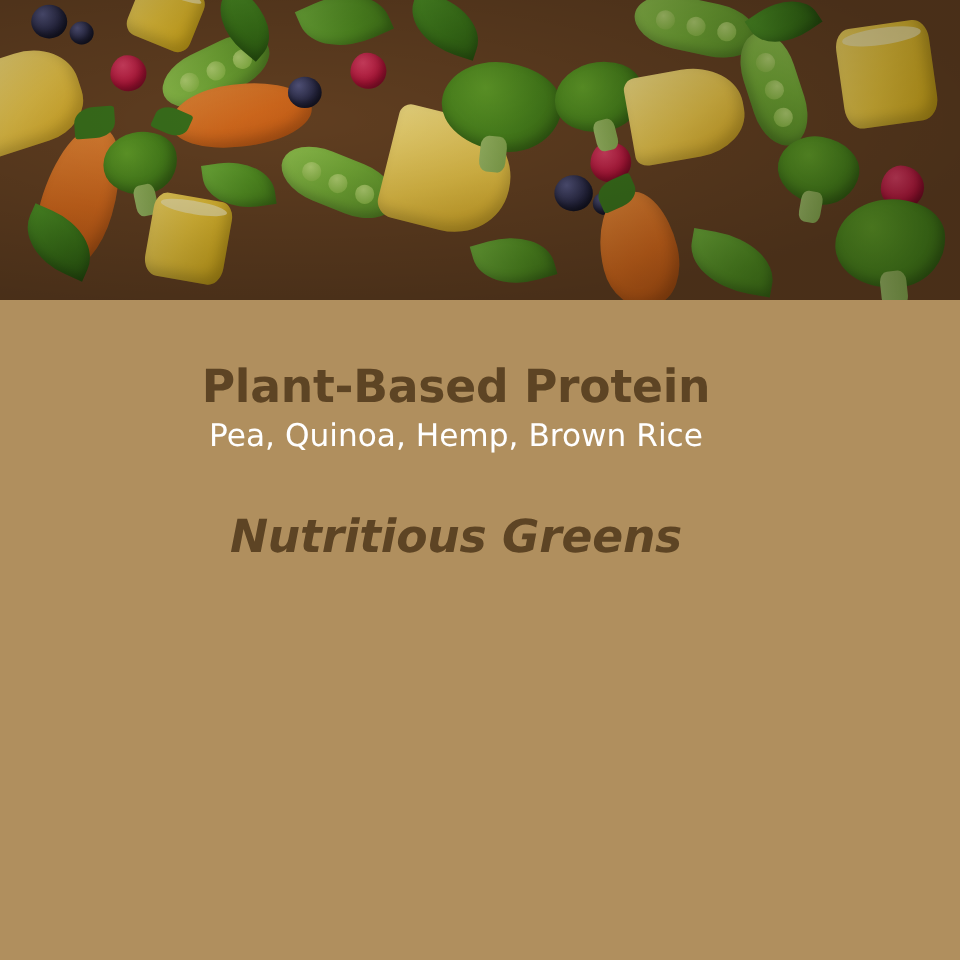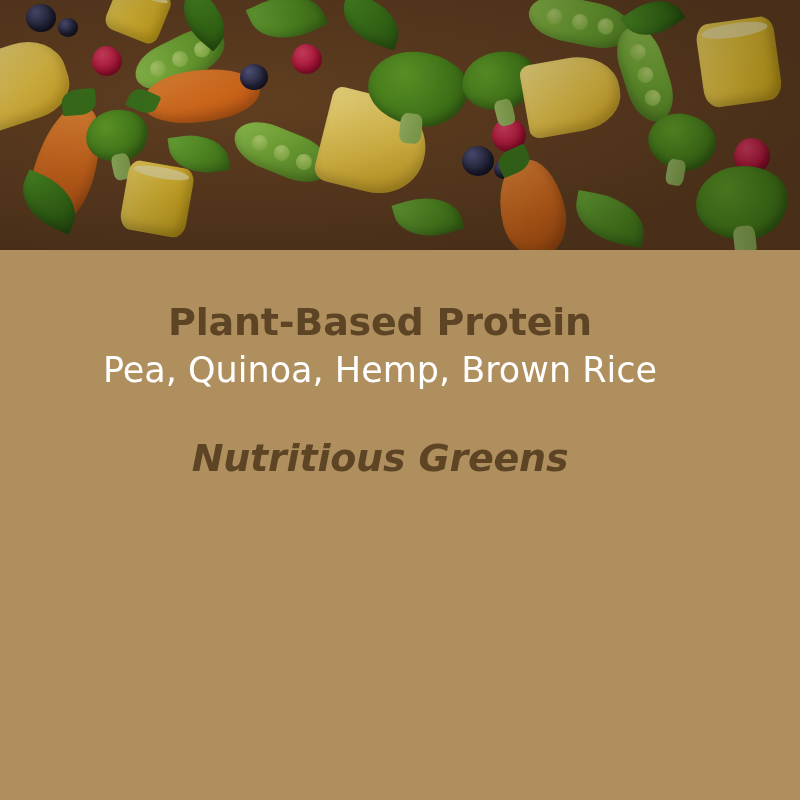--- a/index.html
+++ b/index.html
@@ -146,21 +146,21 @@
   .heading {
     color: #5d4424;
     font-weight: bold;
     font-size: 38px;
     line-height: 1.08;
     letter-spacing: -0.2px;
     margin: 0 0 6px 0;
   }
   .sub {
     color: #ffffff;
-    font-size: 35px;
+    font-size: 26px;
     line-height: 1.22;
     margin: 0 auto;
     max-width: 660px;
     font-weight: 400;
   }
 </style>
 </head>
 <body>
 
 <div class="poster">

